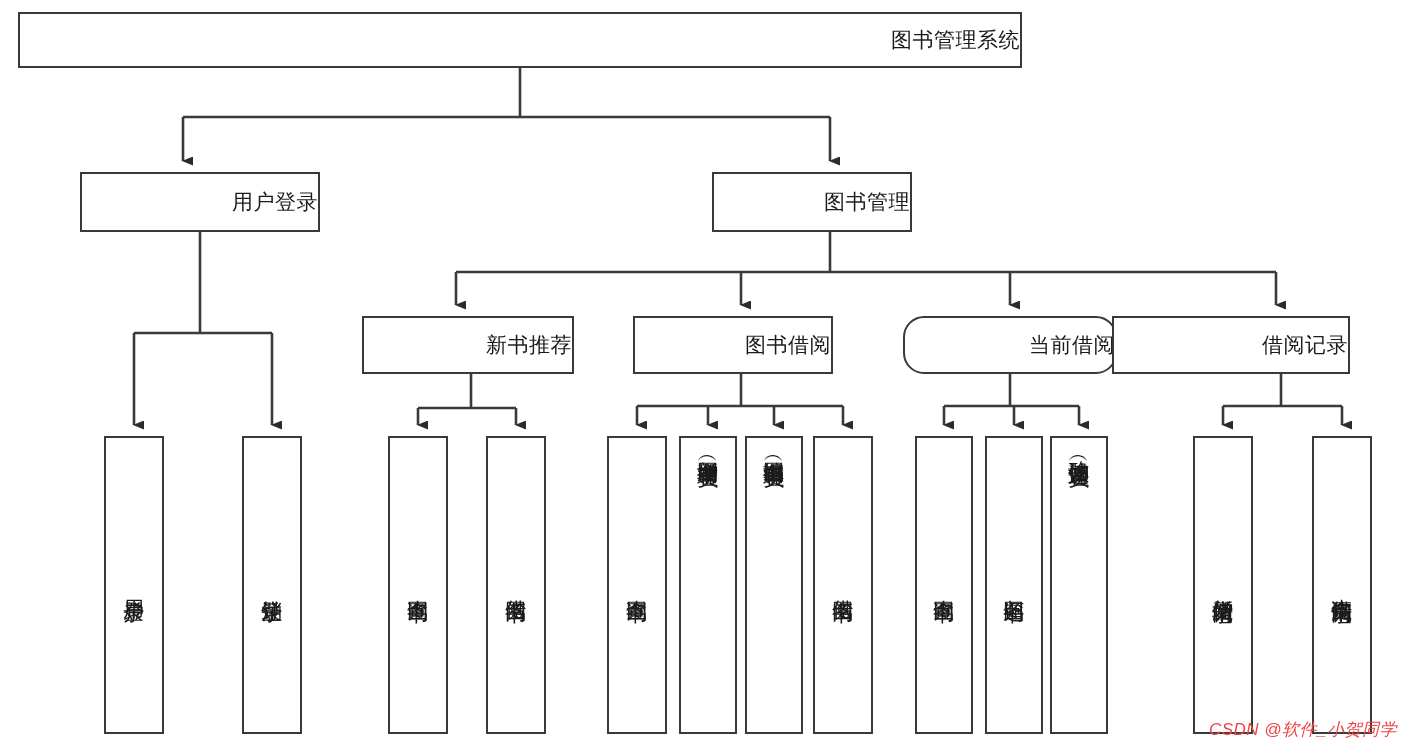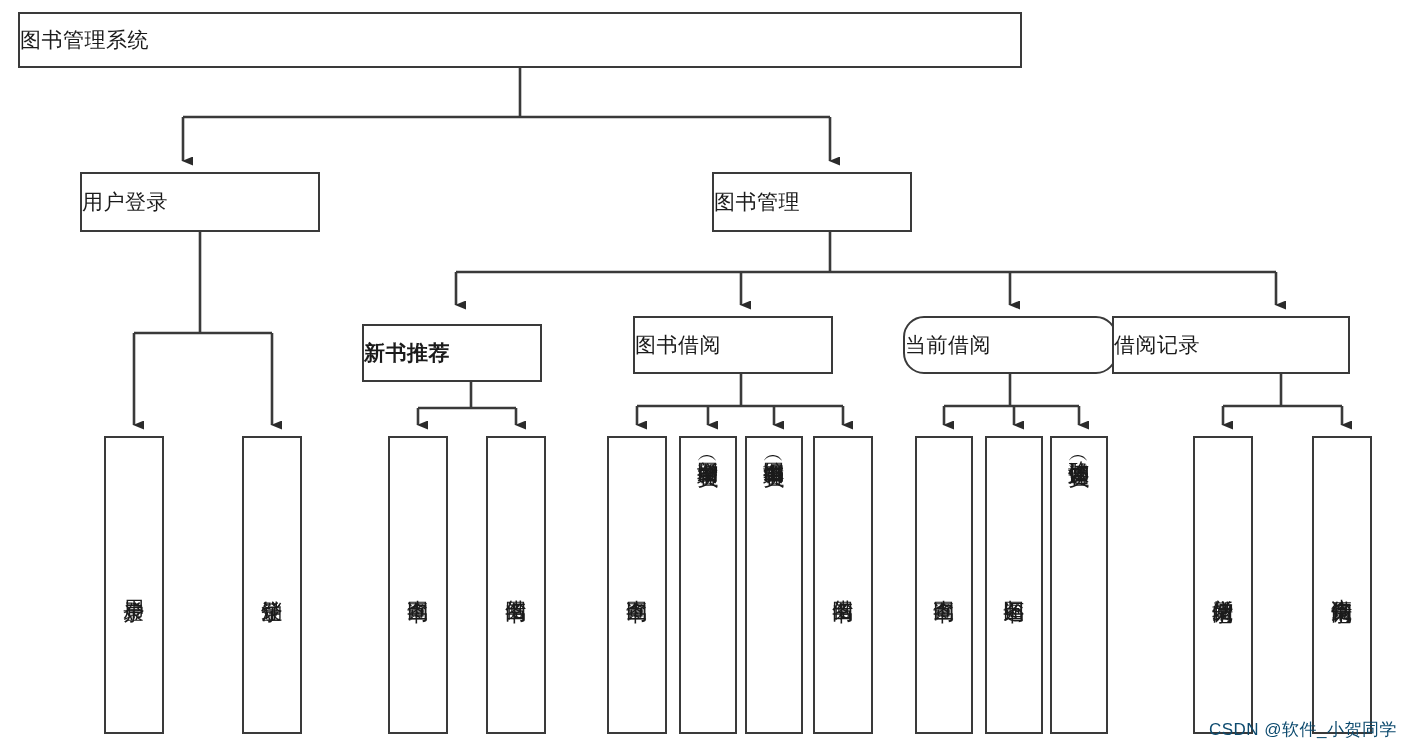--- a/index.html
+++ b/index.html
@@ -22,21 +22,21 @@
     width: 1405px;
     height: 747px;
   }
   .node-box {
     position: absolute;
     box-sizing: border-box;
     border: 2px solid #3a3a3a;
     background: #ffffff;
     display: flex;
     align-items: center;
-    justify-content: flex-start;
+    justify-content: flex-end;
   }
   .node-label-h {
     font-size: 21px;
     color: #1b1b1b;
     letter-spacing: 0.5px;
     line-height: 1.2;
     white-space: nowrap;
     user-select: none;
   }
   .node-label-v {
@@ -64,24 +64,25 @@
     top: 0;
     width: 1405px;
     height: 747px;
     pointer-events: none;
   }
   #watermark {
     position: absolute;
     right: 8px;
     bottom: 6px;
     font-size: 17px;
-    color: #0c4a6e;
+    color: #ef4444;
     letter-spacing: 0.5px;
     user-select: none;
     white-space: nowrap;
+    font-style: italic;
   }
 </style>
 </head>
 <body>
 
 <div id="diagram-root">
 
   <svg id="connector-layer" viewBox="0 0 1405 747" width="1405" height="747" xmlns="http://www.w3.org/2000/svg">
     <defs>
       <marker id="arrowhead" markerWidth="9" markerHeight="11" refX="4.5" refY="10" orient="auto" markerUnits="userSpaceOnUse">
@@ -128,21 +129,21 @@
   <div id="boxes-layer">
       <div class="node-box" style="left: 18px; top: 12px; width: 1004px; height: 56px;">
         <span class="node-label-h">图书管理系统</span>
       </div>
       <div class="node-box" style="left: 80px; top: 172px; width: 240px; height: 60px;">
         <span class="node-label-h">用户登录</span>
       </div>
       <div class="node-box" style="left: 712px; top: 172px; width: 200px; height: 60px;">
         <span class="node-label-h">图书管理</span>
       </div>
-      <div class="node-box" style="left: 362px; top: 324px; width: 180px; height: 58px; font-weight: bold;">
+      <div class="node-box" style="left: 362px; top: 316px; width: 212px; height: 58px;">
         <span class="node-label-h">新书推荐</span>
       </div>
       <div class="node-box" style="left: 633px; top: 316px; width: 200px; height: 58px;">
         <span class="node-label-h">图书借阅</span>
       </div>
       <div class="node-box" style="left: 903px; top: 316px; width: 214px; height: 58px; border-radius: 21px;">
         <span class="node-label-h">当前借阅</span>
       </div>
       <div class="node-box" style="left: 1112px; top: 316px; width: 238px; height: 58px;">
         <span class="node-label-h">借阅记录</span>

